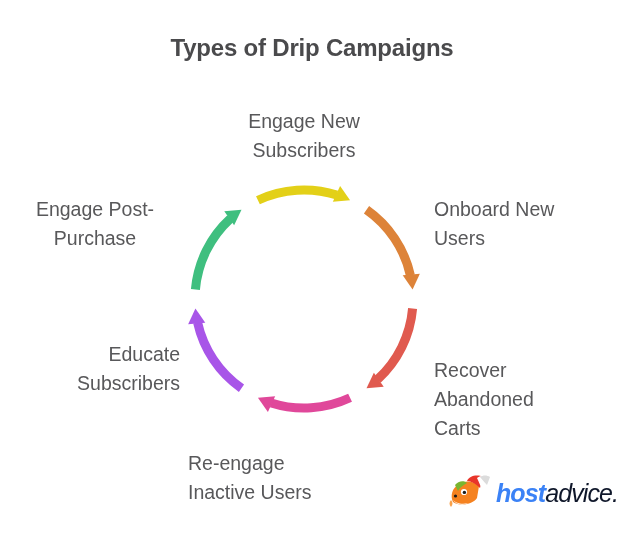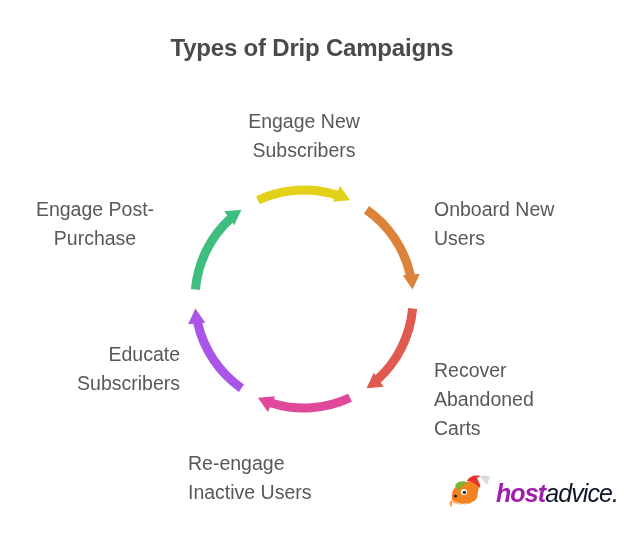--- a/index.html
+++ b/index.html
@@ -97,21 +97,21 @@
   }
   #brand-wordmark {
     font-size: 25px;
     font-style: italic;
     letter-spacing: -0.9px;
     color: #2b2b2b;
     line-height: 1;
   }
   #brand-word-host {
     font-weight: bold;
-    color: #a21caf;
+    color: #3b82f6;
   }
   #brand-word-advice {
     font-weight: normal;
     color: #0f172a;
   }
 </style>
 </head>
 <body>
 
 <div id="infographic">

